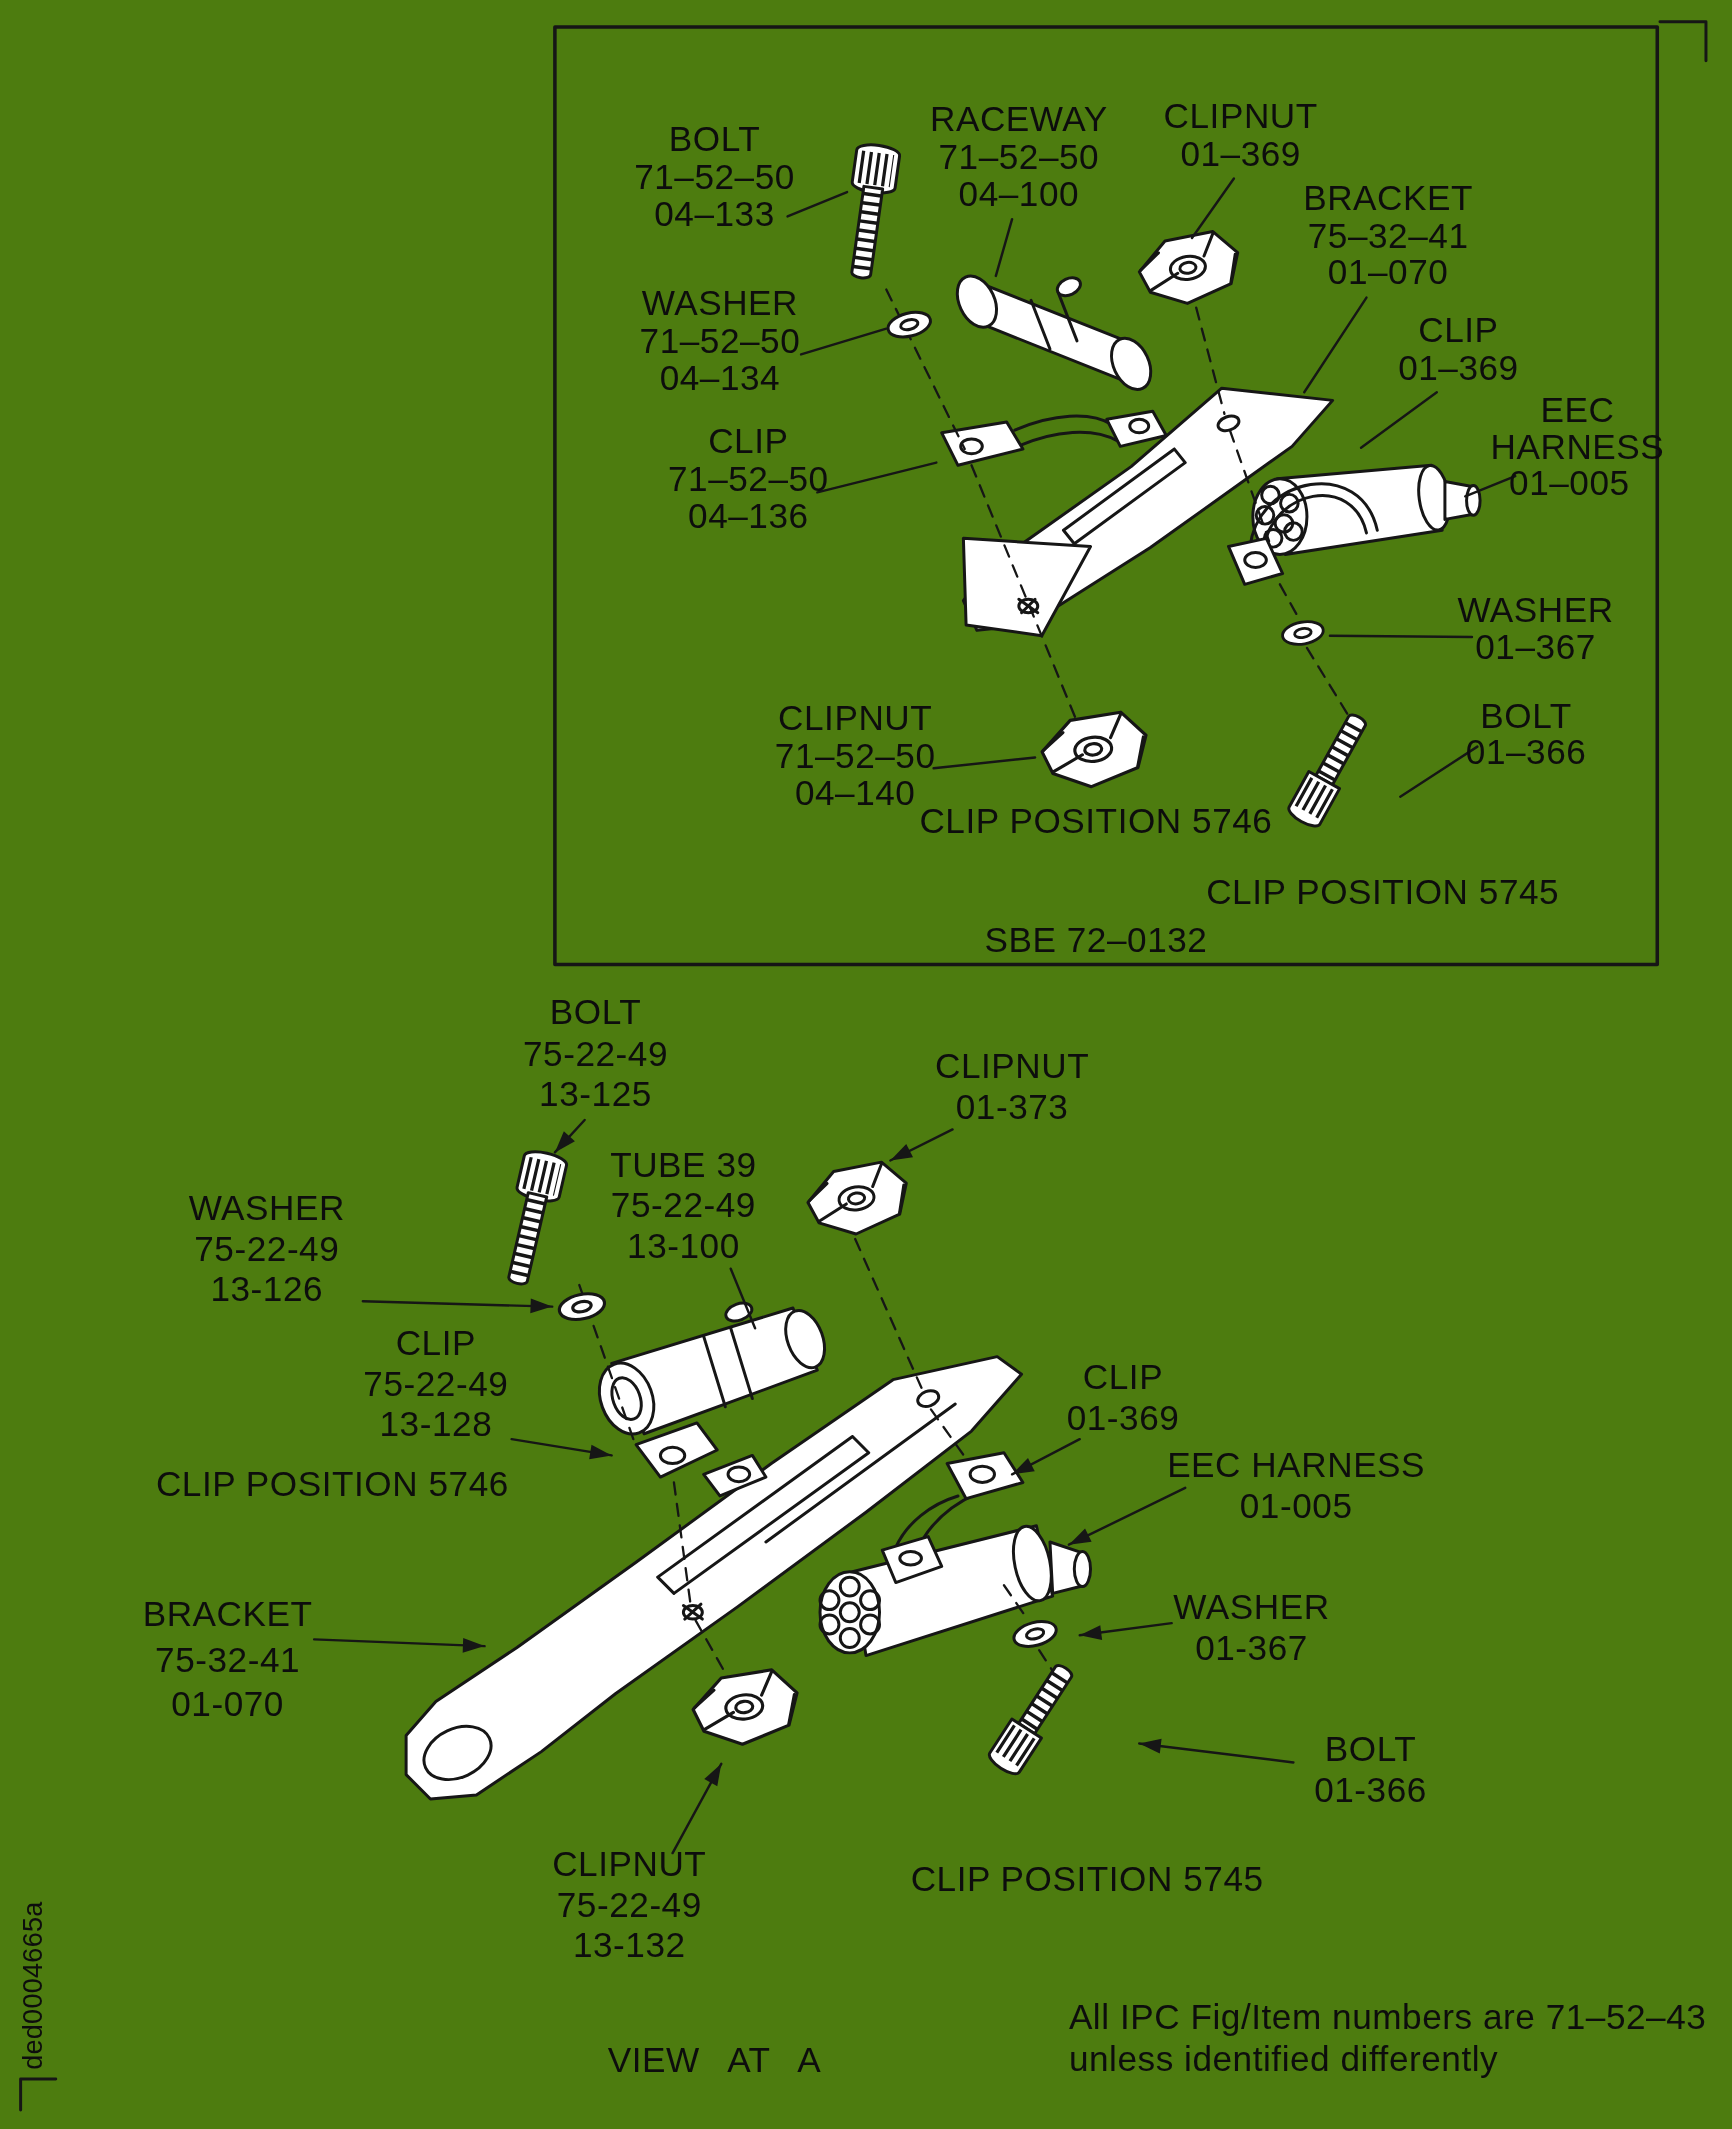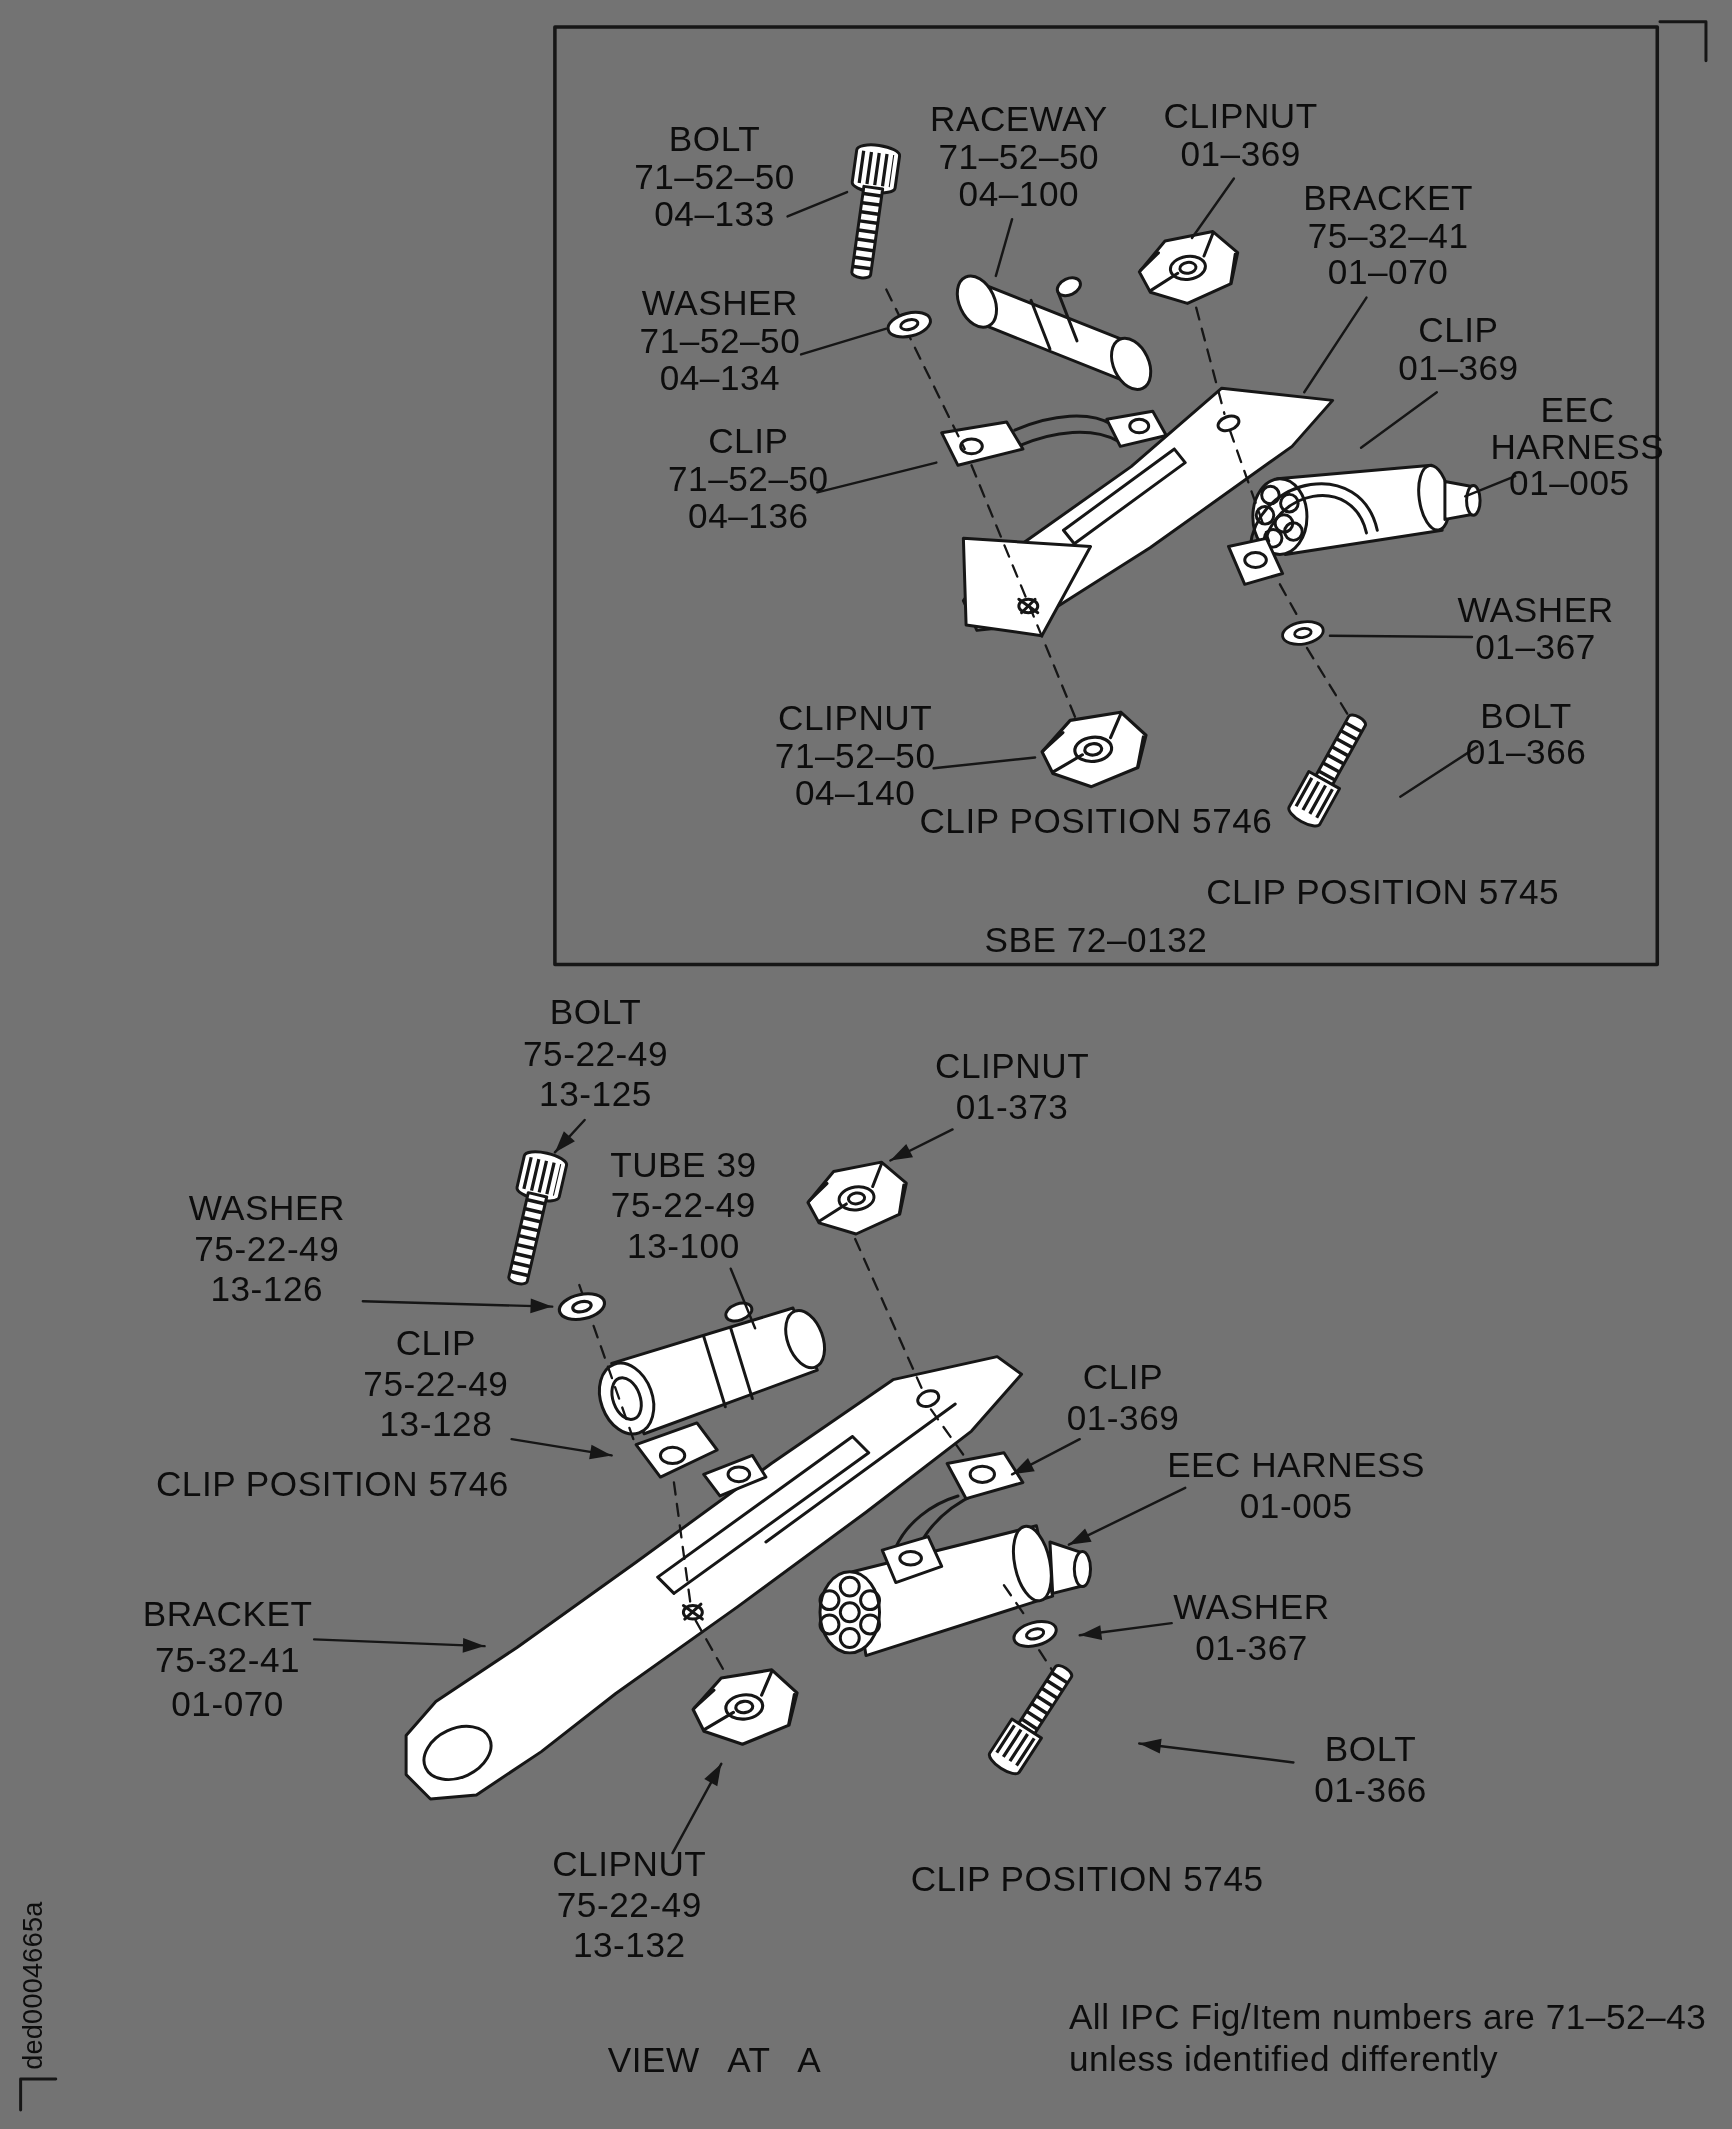--- a/index.html
+++ b/index.html
@@ -1,16 +1,16 @@
 <!DOCTYPE html>
 <html style="font-size:10.5px"><head>
 <meta charset="utf-8">
 <style>
   html,body{margin:0;padding:0;background:#ffffff;}
-  .page{width:1732px;height:2129px;background:#737373;position:relative;overflow:hidden;}
+  .page{width:1732px;height:2129px;background:#4d7c0f;position:relative;overflow:hidden;}
   .page svg{width:100%;height:100%;display:block;}
   .art *{fill:none;stroke:#161616;stroke-width:2.2;stroke-linecap:round;stroke-linejoin:round;}
   .art .w{fill:#ffffff;}
   .art .thread{stroke-width:13;stroke-dasharray:2.6 4.2;stroke-linecap:butt;}
   .art .knurl{stroke-width:24;stroke-dasharray:2.4 3.4;stroke-linecap:butt;}
   .art .dash{stroke-width:1.7;stroke-dasharray:9 7;}
   .art .leader{stroke-width:1.8;}
   .art .arrow{fill:#161616;stroke:none;}
   .art .box{stroke-width:2.6;}
   .labels text{font-family:"Liberation Sans","DejaVu Sans",sans-serif;font-size:26px;fill:#0d0d0d;stroke:none;letter-spacing:.4px;}

